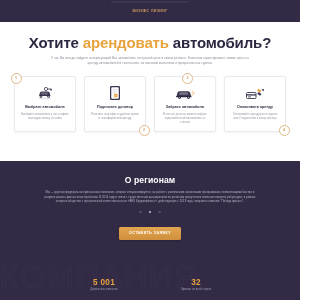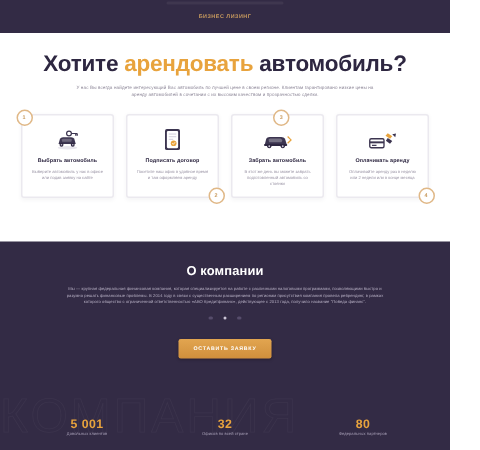--- a/index.html
+++ b/index.html
@@ -344,21 +344,21 @@
         <div class="step-name">Оплачивать аренду</div>
         <div class="step-desc">Оплачивайте аренду раз в неделю или 2 недели или в конце месяца</div>
       </div>
 
     </div>
   </div>
 
   <div class="about">
     <div class="watermark">КОМПАНИЯ</div>
 
-    <h2 class="about-title">О компании</h2>
+    <h2 class="about-title">О регионам</h2>
     <p class="about-body">Мы — крупная федеральная финансовая компания, которая специализируется на работе с различными налоговыми программами, позволяющими быстро и разумно решать финансовые проблемы. В 2014 году в связи с существенным расширением по регионам присутствия компания провела ребрендинг, в рамках которого общество с ограниченной ответственностью «АВО Кредитфинанс», действующее с 2013 года, получило название "Победа финанс".</p>
 
     <div class="dots">
       <span class="dot"></span>
       <span class="dot active"></span>
       <span class="dot"></span>
     </div>
 
     <div class="cta-wrap">
       <button class="cta">Оставить заявку</button>
@@ -366,20 +366,16 @@
 
     <div class="stats">
       <div class="stat">
         <div class="stat-num">5 001</div>
         <div class="stat-label">Довольных клиентов</div>
       </div>
       <div class="stat">
         <div class="stat-num">32</div>
         <div class="stat-label">Офисов по всей стране</div>
       </div>
-      <div class="stat">
-        <div class="stat-num">80</div>
-        <div class="stat-label">Федеральных партнеров</div>
-      </div>
     </div>
   </div>
 
 </div>
 
 </body></html>

